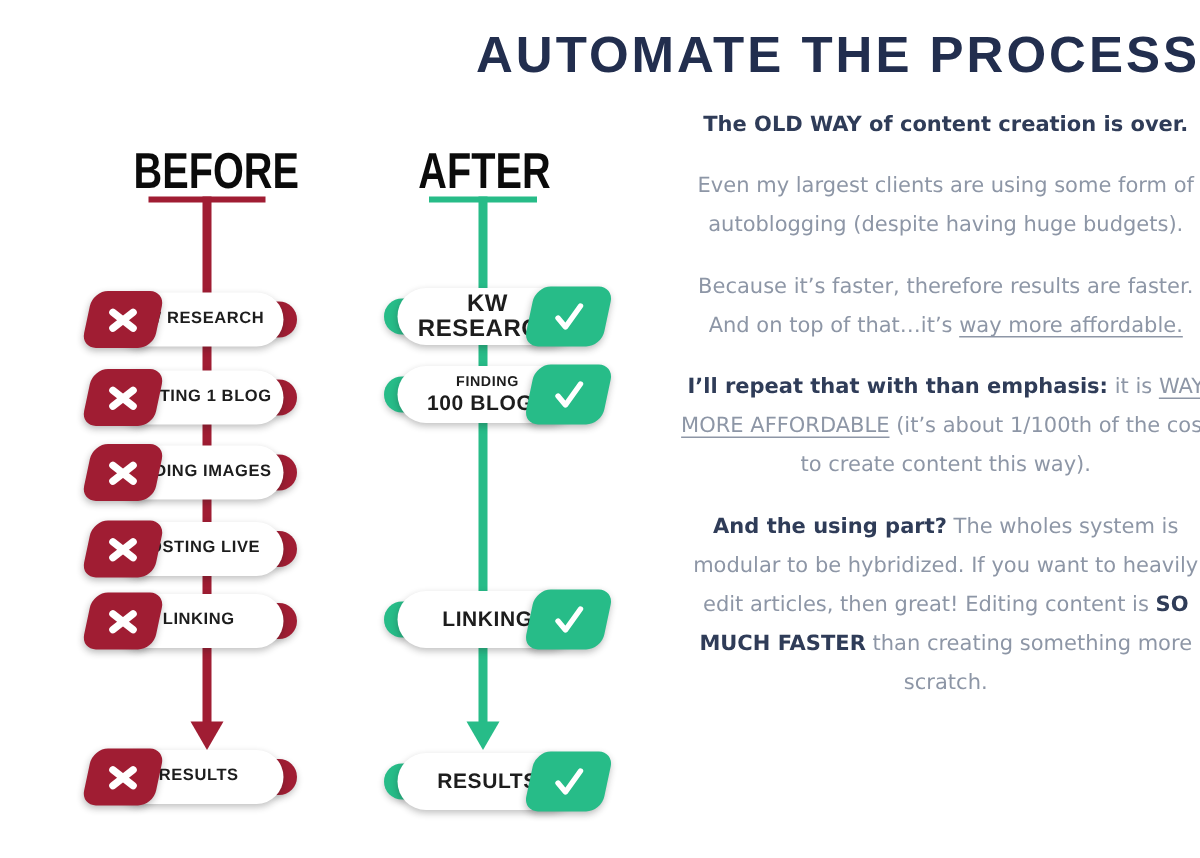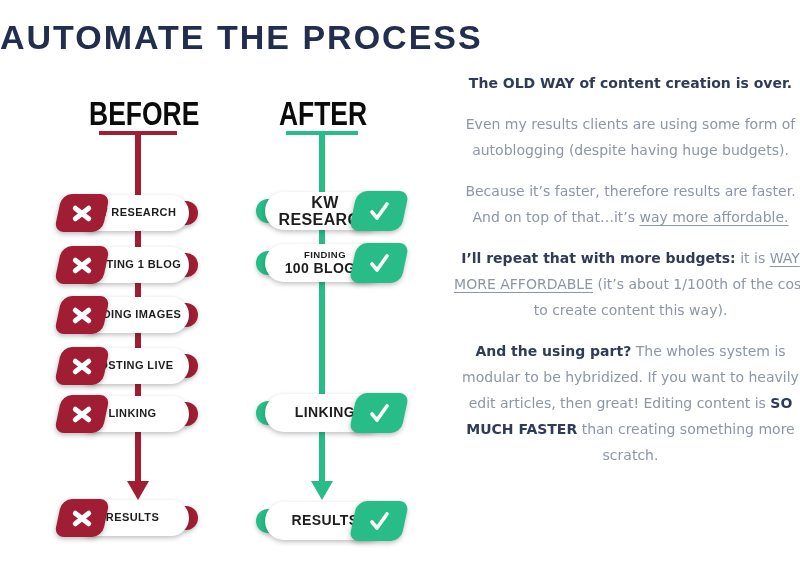--- a/index.html
+++ b/index.html
@@ -1,20 +1,20 @@
 <!DOCTYPE html>
 <html style="--red: #A01D33; --green: #27BC88; --navy: #222E4E; --gray: #8D96A6;"><head>
 <meta charset="utf-8">
 <style>
   html,body{margin:0;padding:0;background:#fff;}
   .canvas{position:relative;width:800px;height:572px;background:#fff;overflow:hidden;
           font-family:"Liberation Sans",sans-serif;}
 
   
-  .title{position:absolute;top:18px;left:0;width:100%;text-align:left;
+  .title{position:absolute;top:18px;left:0;width:100%;text-align:right;
          font-weight:700;font-size:34px;letter-spacing:2px;color:#222E4E;}
 
   
   .col-hdr{position:absolute;font-weight:900;font-size:27px;color:#0b0b0b;
            text-align:center;transform:scale(.98,1.25);transform-origin:center top;
            font-family:"Liberation Sans",sans-serif;letter-spacing:0;}
   .hdr-before{left:88px;top:95px;width:106px;}
   .hdr-after{left:278px;top:95px;width:88px;}
 
   .ul{position:absolute;height:4px;top:131px;}
@@ -212,19 +212,19 @@
         <span class="icon-wrap">
           <svg width="24" height="24" viewBox="0 0 24 24">
             <path d="M5 13l5 6L20 5" fill="none" stroke="#fff" stroke-width="3.6" stroke-linecap="round" stroke-linejoin="round"></path>
           </svg>
         </span>
       </span>
   </div>
 
   <div class="copy">
     <p><span class="seg-b">The OLD WAY of content creation is over.</span></p>
-    <p><span>Even my results clients are using some form of autoblogging (despite having huge budgets).</span></p>
+    <p><span>Even my largest clients are using some form of autoblogging (despite having huge budgets).</span></p>
     <p><span>Because it’s faster, therefore results are faster. And on top of that…it’s </span><span class="seg-u">way more affordable.</span></p>
-    <p><span class="seg-b">I’ll repeat that with more budgets:</span><span> it is </span><span class="seg-u">WAY MORE AFFORDABLE</span><span> (it’s about 1/100th of the cost to create content this way).</span></p>
+    <p><span class="seg-b">I’ll repeat that with than emphasis:</span><span> it is </span><span class="seg-u">WAY MORE AFFORDABLE</span><span> (it’s about 1/100th of the cost to create content this way).</span></p>
     <p><span class="seg-b">And the using part?</span><span> The wholes system is modular to be hybridized. If you want to heavily edit articles, then great! Editing content is </span><span class="seg-b">SO MUCH FASTER</span><span> than creating something more scratch.</span></p>
   </div>
 
 </div>
 
 </body></html>

